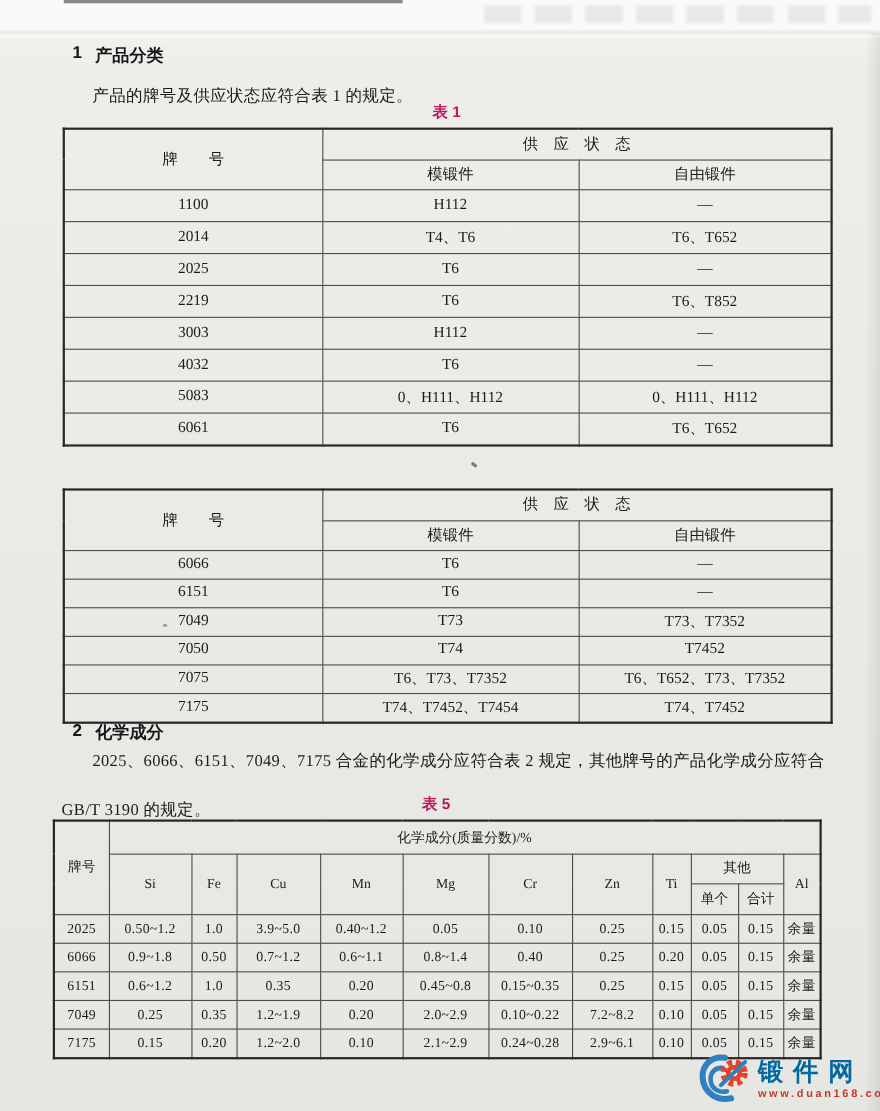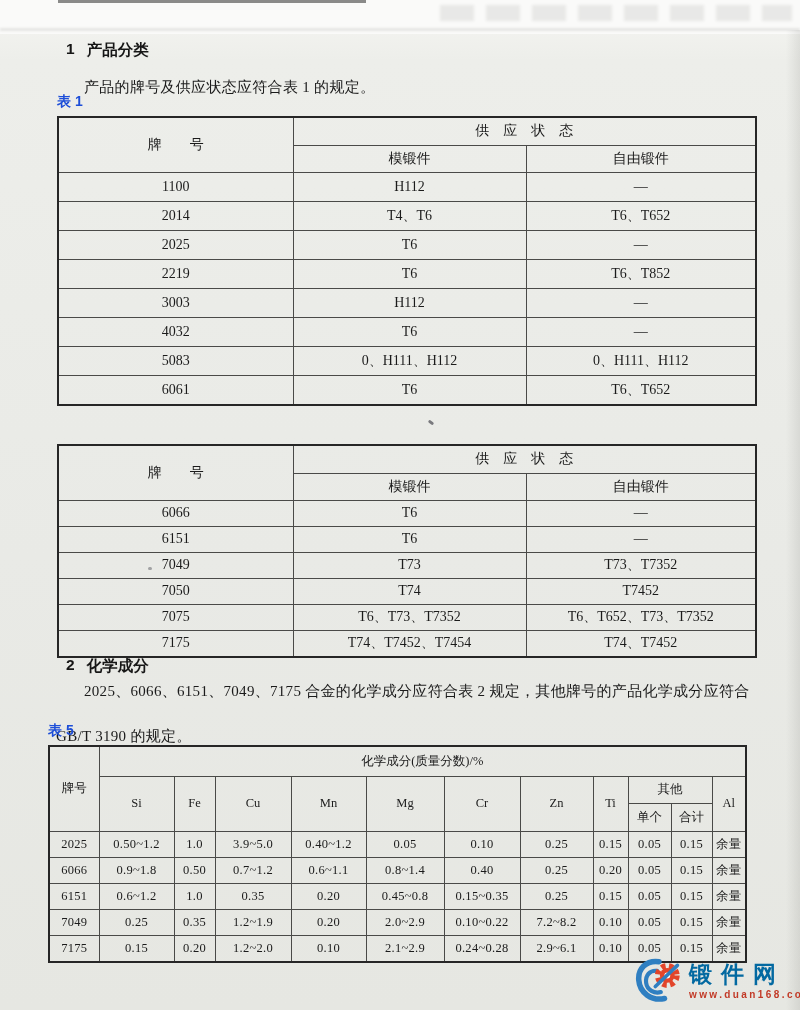--- a/index.html
+++ b/index.html
@@ -20,22 +20,22 @@
 
   .sec-head{position:absolute;display:flex;gap:12px;font-family:"Liberation Sans","DejaVu Sans",sans-serif;
     font-weight:bold;font-size:15.5px;color:#161616;}
   #sec1-head{left:66px;top:40px;}
   #sec2-head{left:66px;top:656px;}
   .para{position:absolute;font-size:15px;color:#1b1b1b;letter-spacing:.3px;}
   #intro1{left:84px;top:66px;margin-top:12px;}
   #p2-line1{left:84px;top:682px;}
   #p2-line2{left:56px;top:706px;margin-top:21px;}
 
-  .tbl-caption{position:absolute;text-align:left;font-family:"Liberation Sans","DejaVu Sans",sans-serif;
-    font-weight:bold;font-size:14px;color:#1d4ed8;}
+  .tbl-caption{position:absolute;text-align:center;font-family:"Liberation Sans","DejaVu Sans",sans-serif;
+    font-weight:bold;font-size:14px;color:#be185d;}
   #cap1{left:57px;width:698px;top:93px;}
   #cap2{left:48px;width:697px;top:722px;}
 
   table{border-collapse:collapse;table-layout:fixed;position:absolute;}
   td,th{border:1px solid #4a4a48;text-align:center;vertical-align:middle;padding:0 2px;
     font-weight:normal;overflow:hidden;white-space:nowrap;}
   table{border:2px solid #262626;}
 
   #table1{left:57px;top:116px;width:698px;font-size:14px;}
   #table1 thead tr:nth-child(1){height:28px;}

